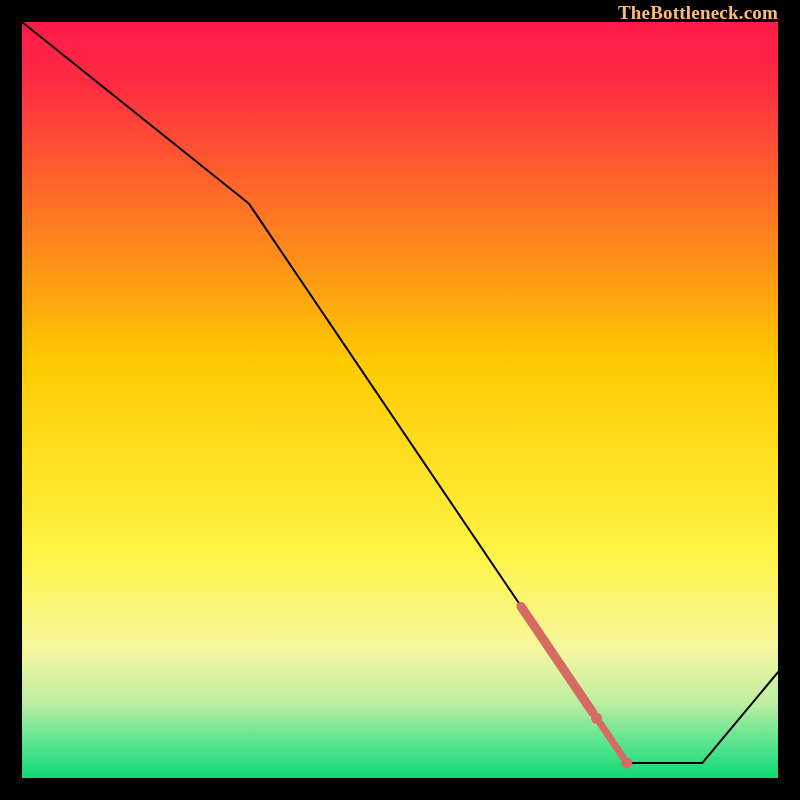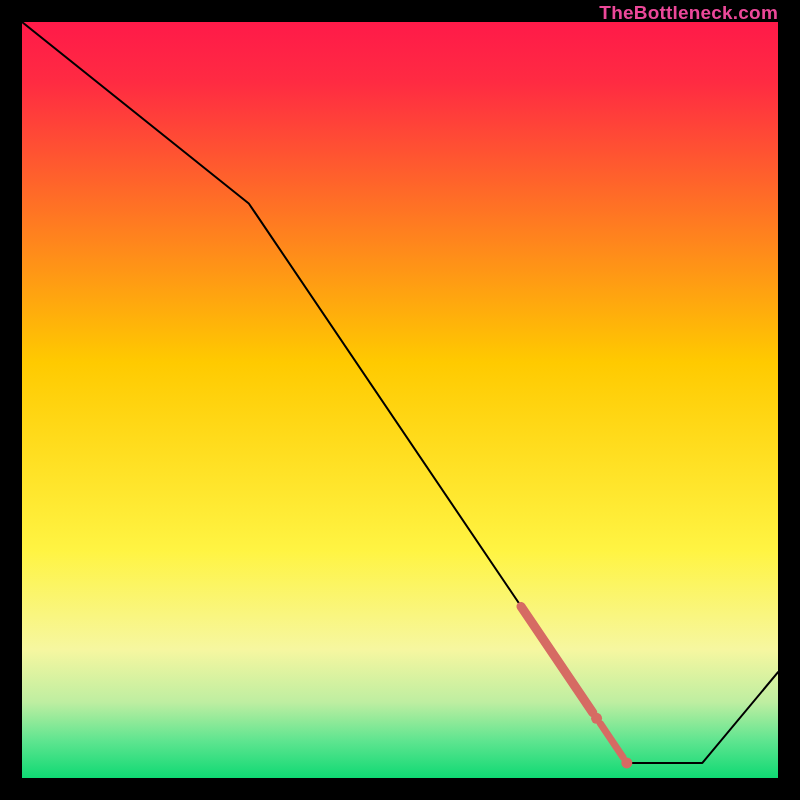--- a/index.html
+++ b/index.html
@@ -28,24 +28,25 @@
     overflow: hidden;
   }
   .gradient-bg {
     position: absolute;
     inset: 0;
   }
   .watermark {
     position: absolute;
     top: 2px;
     right: 22px;
-    color: #ec4899;
+    color: #fdba74;
     font-size: 19px;
     font-weight: 600;
     letter-spacing: 0.2px;
+    font-family: Liberation Serif, serif;
   }
   svg.curve {
     position: absolute;
     inset: 0;
     width: 100%;
     height: 100%;
     overflow: visible;
   }
 </style>
 </head>

